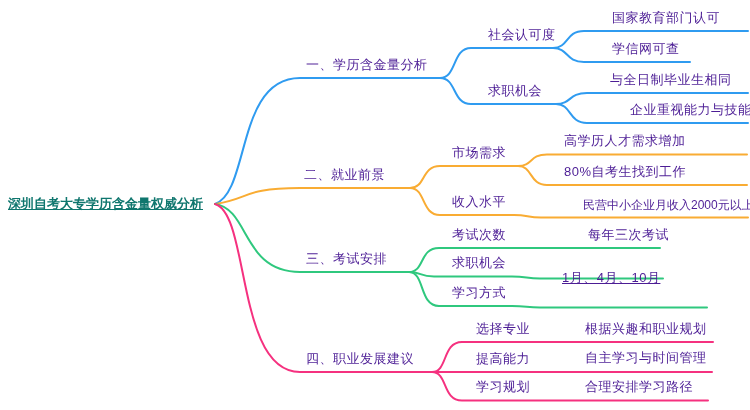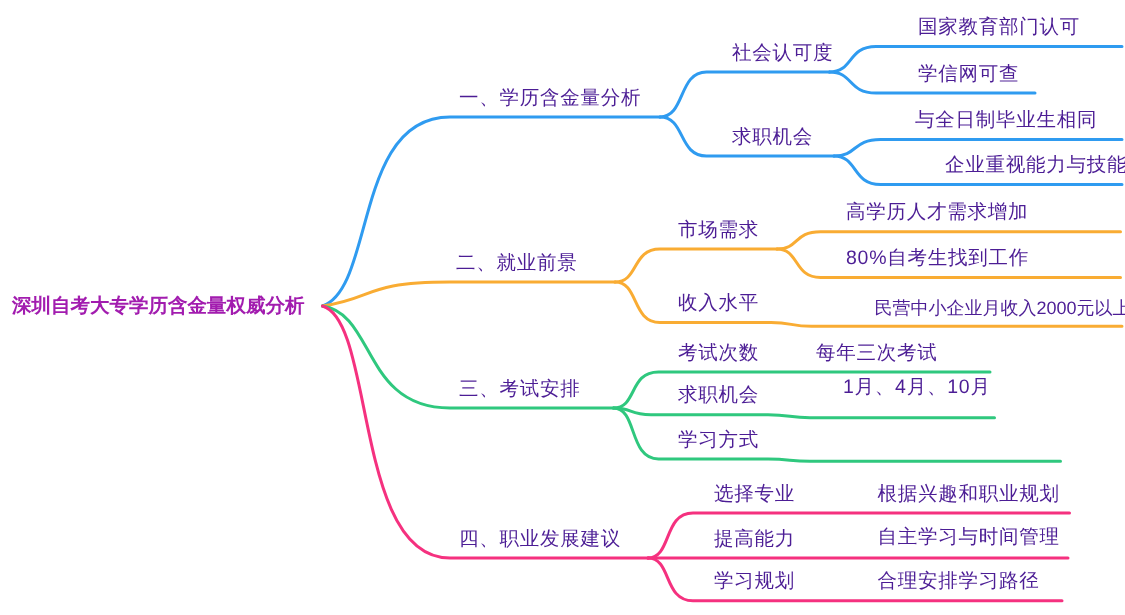--- a/index.html
+++ b/index.html
@@ -5,21 +5,21 @@
   html,body{margin:0;padding:0;background:#ffffff;}
   .stage{
     position:relative;width:750px;height:410px;background:#ffffff;overflow:hidden;
     font-family:"Liberation Sans","DejaVu Sans",sans-serif;
   }
   svg.links{position:absolute;left:0;top:0;width:750px;height:410px;}
   .node{
     position:absolute;font-size:13px;line-height:1;color:#4c1d95;white-space:nowrap;
     letter-spacing:0.5px;
   }
-  .node.root{font-weight:bold;color:#a21caf;font-size:13px;letter-spacing:0;}
+  .node.root{font-weight:bold;color:#0f766e;font-size:13px;letter-spacing:0;text-decoration:underline;}
   .node.small{font-size:12px;letter-spacing:0;}
   
   .logo{position:absolute;left:30px;top:12px;display:flex;align-items:center;gap:7px;}
   .logo-icon{width:40px;height:38px;flex:0 0 auto;}
   .logo-text{display:flex;flex-direction:column;align-items:center;}
   .logo-title{font-size:15px;font-weight:bold;color:#222;letter-spacing:4px;line-height:1.2;}
   .logo-divider{width:76px;height:1px;background:#d9d9d9;margin:2px 0 2px 0;}
   .logo-domain{font-size:9.5px;color:#5a5a5a;letter-spacing:0.8px;}
 </style>
 </head>
@@ -75,23 +75,23 @@
 
   <div class="node" style="left:304px;top:168px;">二、就业前景</div>
   <div class="node" style="left:452px;top:146px;">市场需求</div>
   <div class="node" style="left:564px;top:134px;">高学历人才需求增加</div>
   <div class="node" style="left:564px;top:165px;">80%自考生找到工作</div>
   <div class="node" style="left:452px;top:195px;">收入水平</div>
   <div class="node small" style="left:564px;top:199px;margin-left:19px;">民营中小企业月收入2000元以上</div>
 
   <div class="node" style="left:306px;top:252px;">三、考试安排</div>
   <div class="node" style="left:452px;top:228px;text-align:center;">考试次数</div>
-  <div class="node" style="left:544px;top:228px;">每年三次考试</div>
+  <div class="node" style="left:588px;top:228px;">每年三次考试</div>
   <div class="node" style="left:452px;top:256px;">求职机会</div>
-  <div class="node" style="left:562px;top:251px;">1月、4月、10月</div>
+  <div class="node" style="left:562px;top:271px;text-decoration:underline;">1月、4月、10月</div>
   <div class="node" style="left:452px;top:286px;">学习方式</div>
 
   <div class="node" style="left:306px;top:352px;">四、职业发展建议</div>
   <div class="node" style="left:476px;top:322px;">选择专业</div>
   <div class="node" style="left:585px;top:322px;">根据兴趣和职业规划</div>
   <div class="node" style="left:476px;top:352px;">提高能力</div>
   <div class="node" style="left:585px;top:351px;">自主学习与时间管理</div>
   <div class="node" style="left:476px;top:380px;">学习规划</div>
   <div class="node" style="left:585px;top:380px;">合理安排学习路径</div>
 

